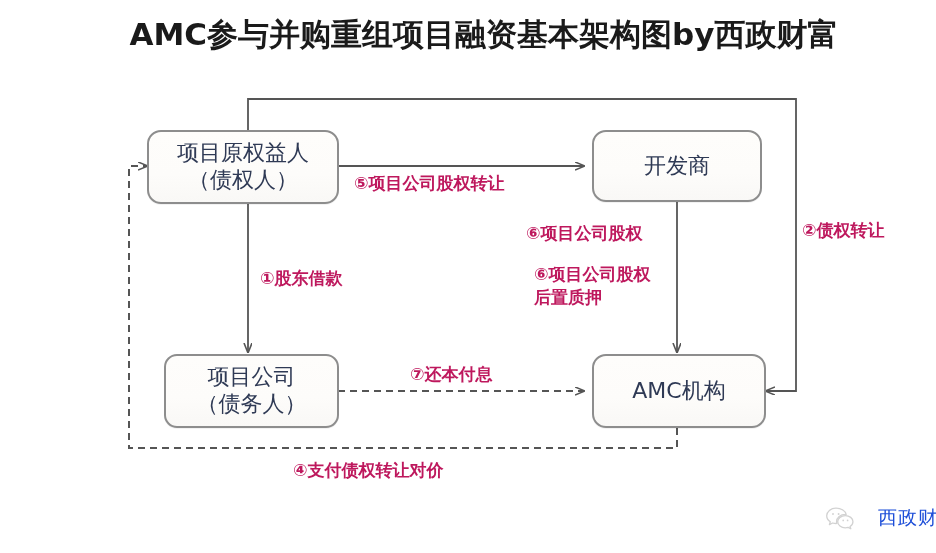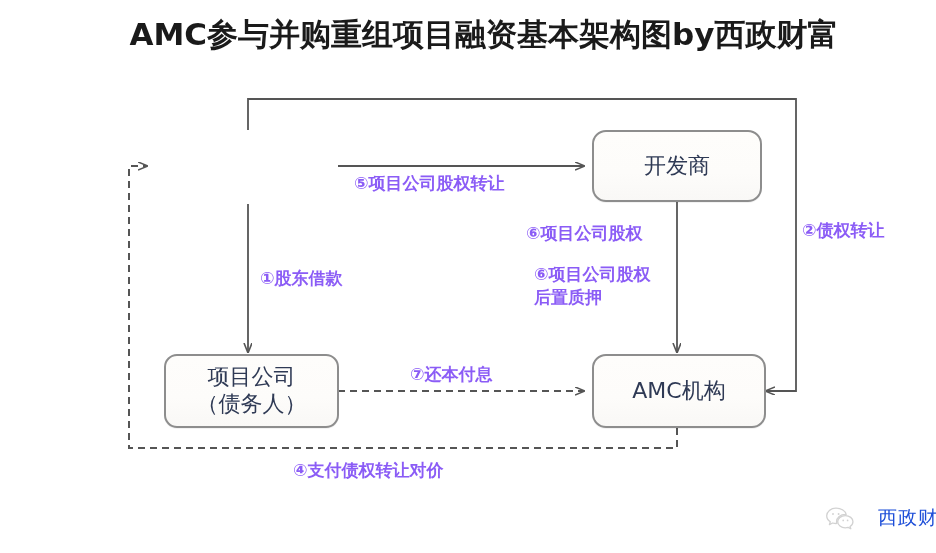--- a/index.html
+++ b/index.html
@@ -35,21 +35,21 @@
     justify-content:center;
     text-align:center;
     line-height:1.22;
     font-size:22px;
     box-shadow:0 1px 0 rgba(0,0,0,0.05);
   }
   .node .ntxt{display:block;white-space:pre-line;}
 
   .edge-label{
     position:absolute;
-    color:#8b5cf6;
+    color:#be185d;
     font-size:17px;
     font-weight:bold;
     line-height:1.35;
     white-space:pre-line;
     letter-spacing:0px;
   }
 
   .watermark{
     position:absolute;
     right:18px;bottom:16px;
@@ -84,20 +84,24 @@
 
     <path d="M232,130 L232,99 L780,99 L780,391 L750,391" fill="none" stroke="#555555" stroke-width="1.8" marker-end="url(#arrowSolid)"></path>
 
     <path d="M661,202 L661,352" fill="none" stroke="#555555" stroke-width="1.8" marker-end="url(#arrowSolid)"></path>
 
     <path d="M322,391 L568,391" fill="none" stroke="#555555" stroke-width="2" stroke-dasharray="7 5" marker-end="url(#arrowDash)"></path>
 
     <path d="M661,428 L661,448 L113,448 L113,166 L131,166" fill="none" stroke="#555555" stroke-width="2" stroke-dasharray="7 5" marker-end="url(#arrowDash)"></path>
   </svg>
 
+  <div class="node" style="left:131px;top:130px;width:192px;height:74px;">
+    <span class="ntxt">项目原权益人
+（债权人）</span>
+  </div>
 
   <div class="node" style="left:576px;top:130px;width:170px;height:72px;">
     <span class="ntxt">开发商</span>
   </div>
 
   <div class="node" style="left:148px;top:354px;width:175px;height:74px;border-radius:13px;">
     <span class="ntxt">项目公司
 （债务人）</span>
   </div>
 

